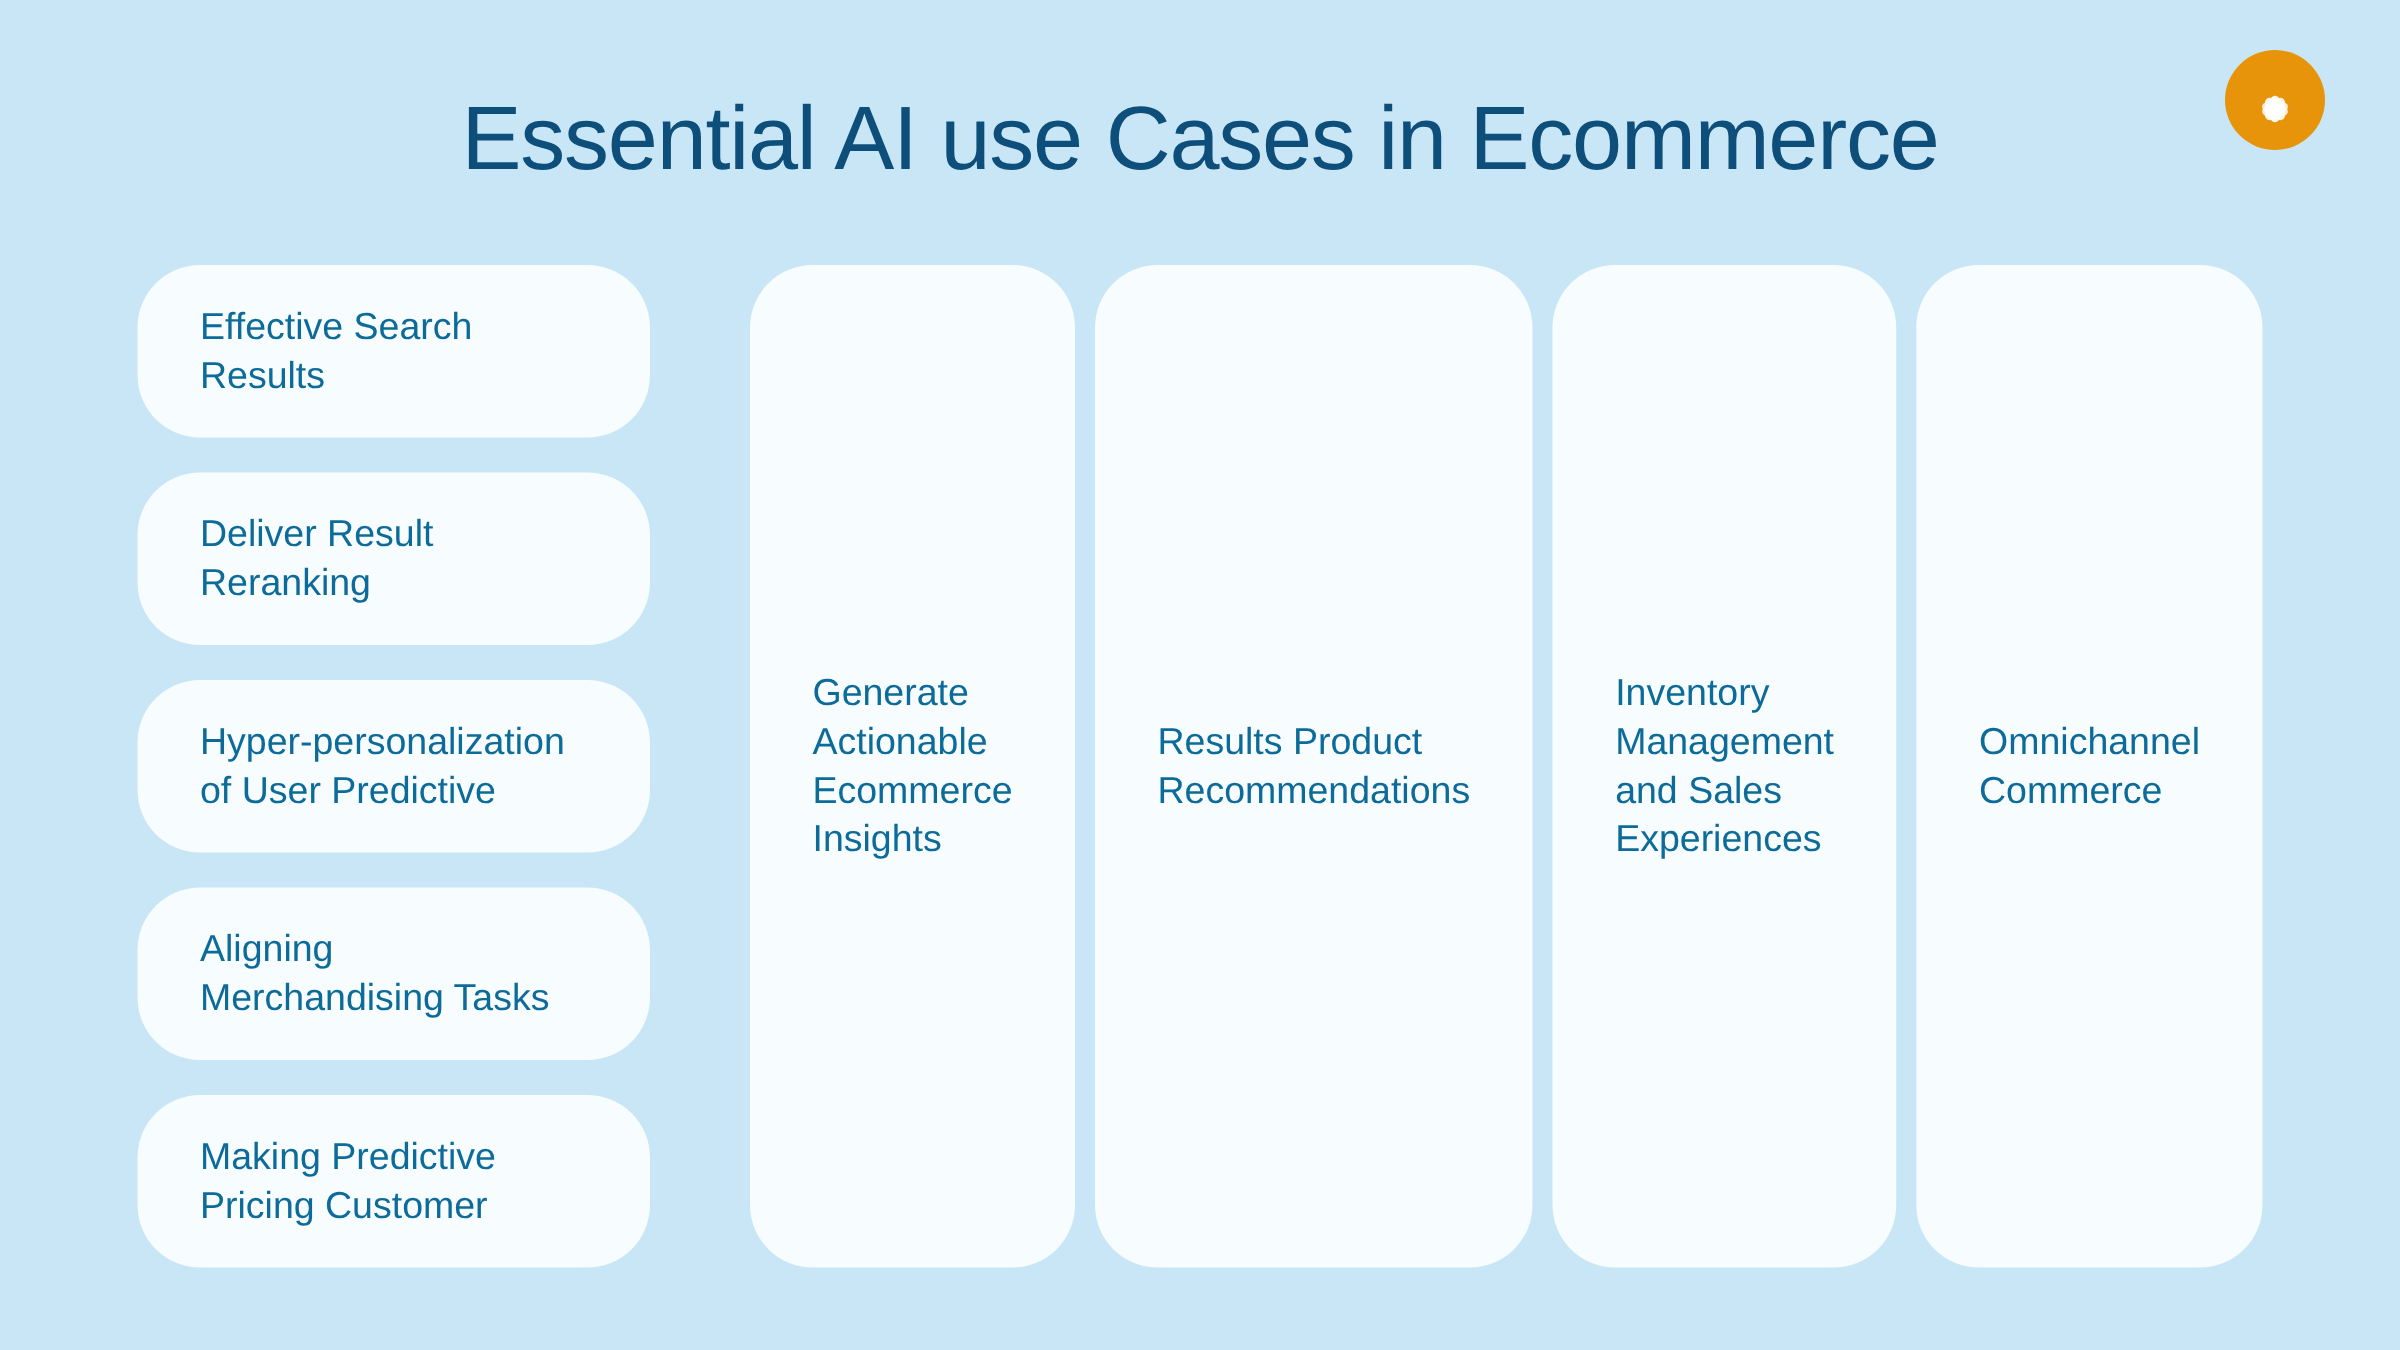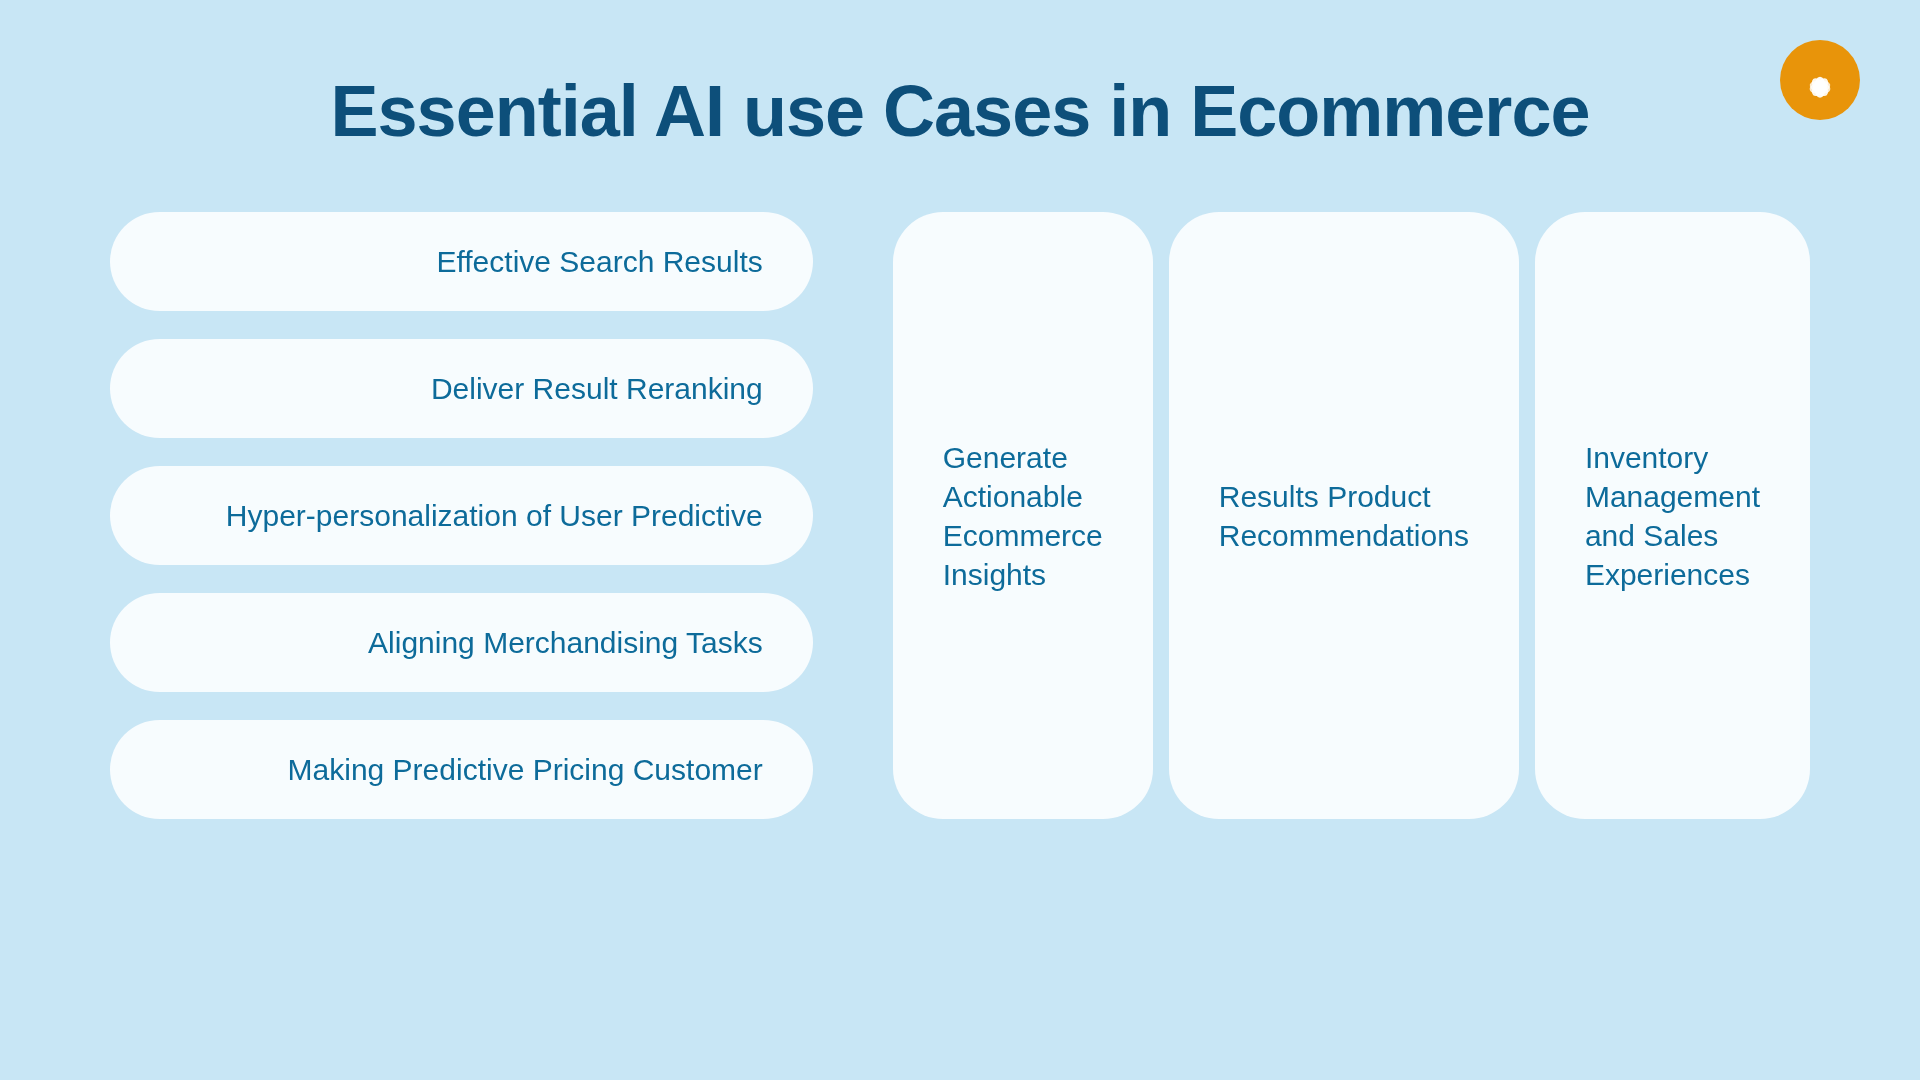--- a/index.html
+++ b/index.html
@@ -41,21 +41,21 @@
 
     .logo-badge svg {
       width: 48px;
       height: 48px;
       fill: white;
     }
 
     .page-title {
       color: #0d4f7a;
       font-size: 72px;
-      font-weight: 700;
+      font-weight: 400;
       text-align: center;
       margin-bottom: 60px;
       margin-top: 10px;
       letter-spacing: -1px;
     }
 
     .cards-grid {
       display: grid;
       grid-template-columns: 1fr 1fr;
       gap: 28px 80px;
@@ -63,21 +63,20 @@
       max-width: 1700px;
     }
 
     .card {
       background-color: rgba(255, 255, 255, 0.85);
       border-radius: 50px;
       padding: 30px 50px;
       display: flex;
       align-items: center;
       min-height: 88px;
-      justify-content: flex-end;
     }
 
     .card-text {
       color: #0d6b9a;
       font-size: 30px;
       font-weight: 500;
       line-height: 1.3;
     }
   </style>
 </head>
@@ -133,18 +132,21 @@
       </div>
 
       <div class="card">
         <span class="card-text">Results Product Recommendations</span>
       </div>
 
       <div class="card">
         <span class="card-text">Inventory Management and Sales Experiences</span>
       </div>
 
+      <div class="card">
+        <span class="card-text">Omnichannel Commerce</span>
+      </div>
 
 
     </div>
 
   </div>
 </div>
 
 </body></html>

